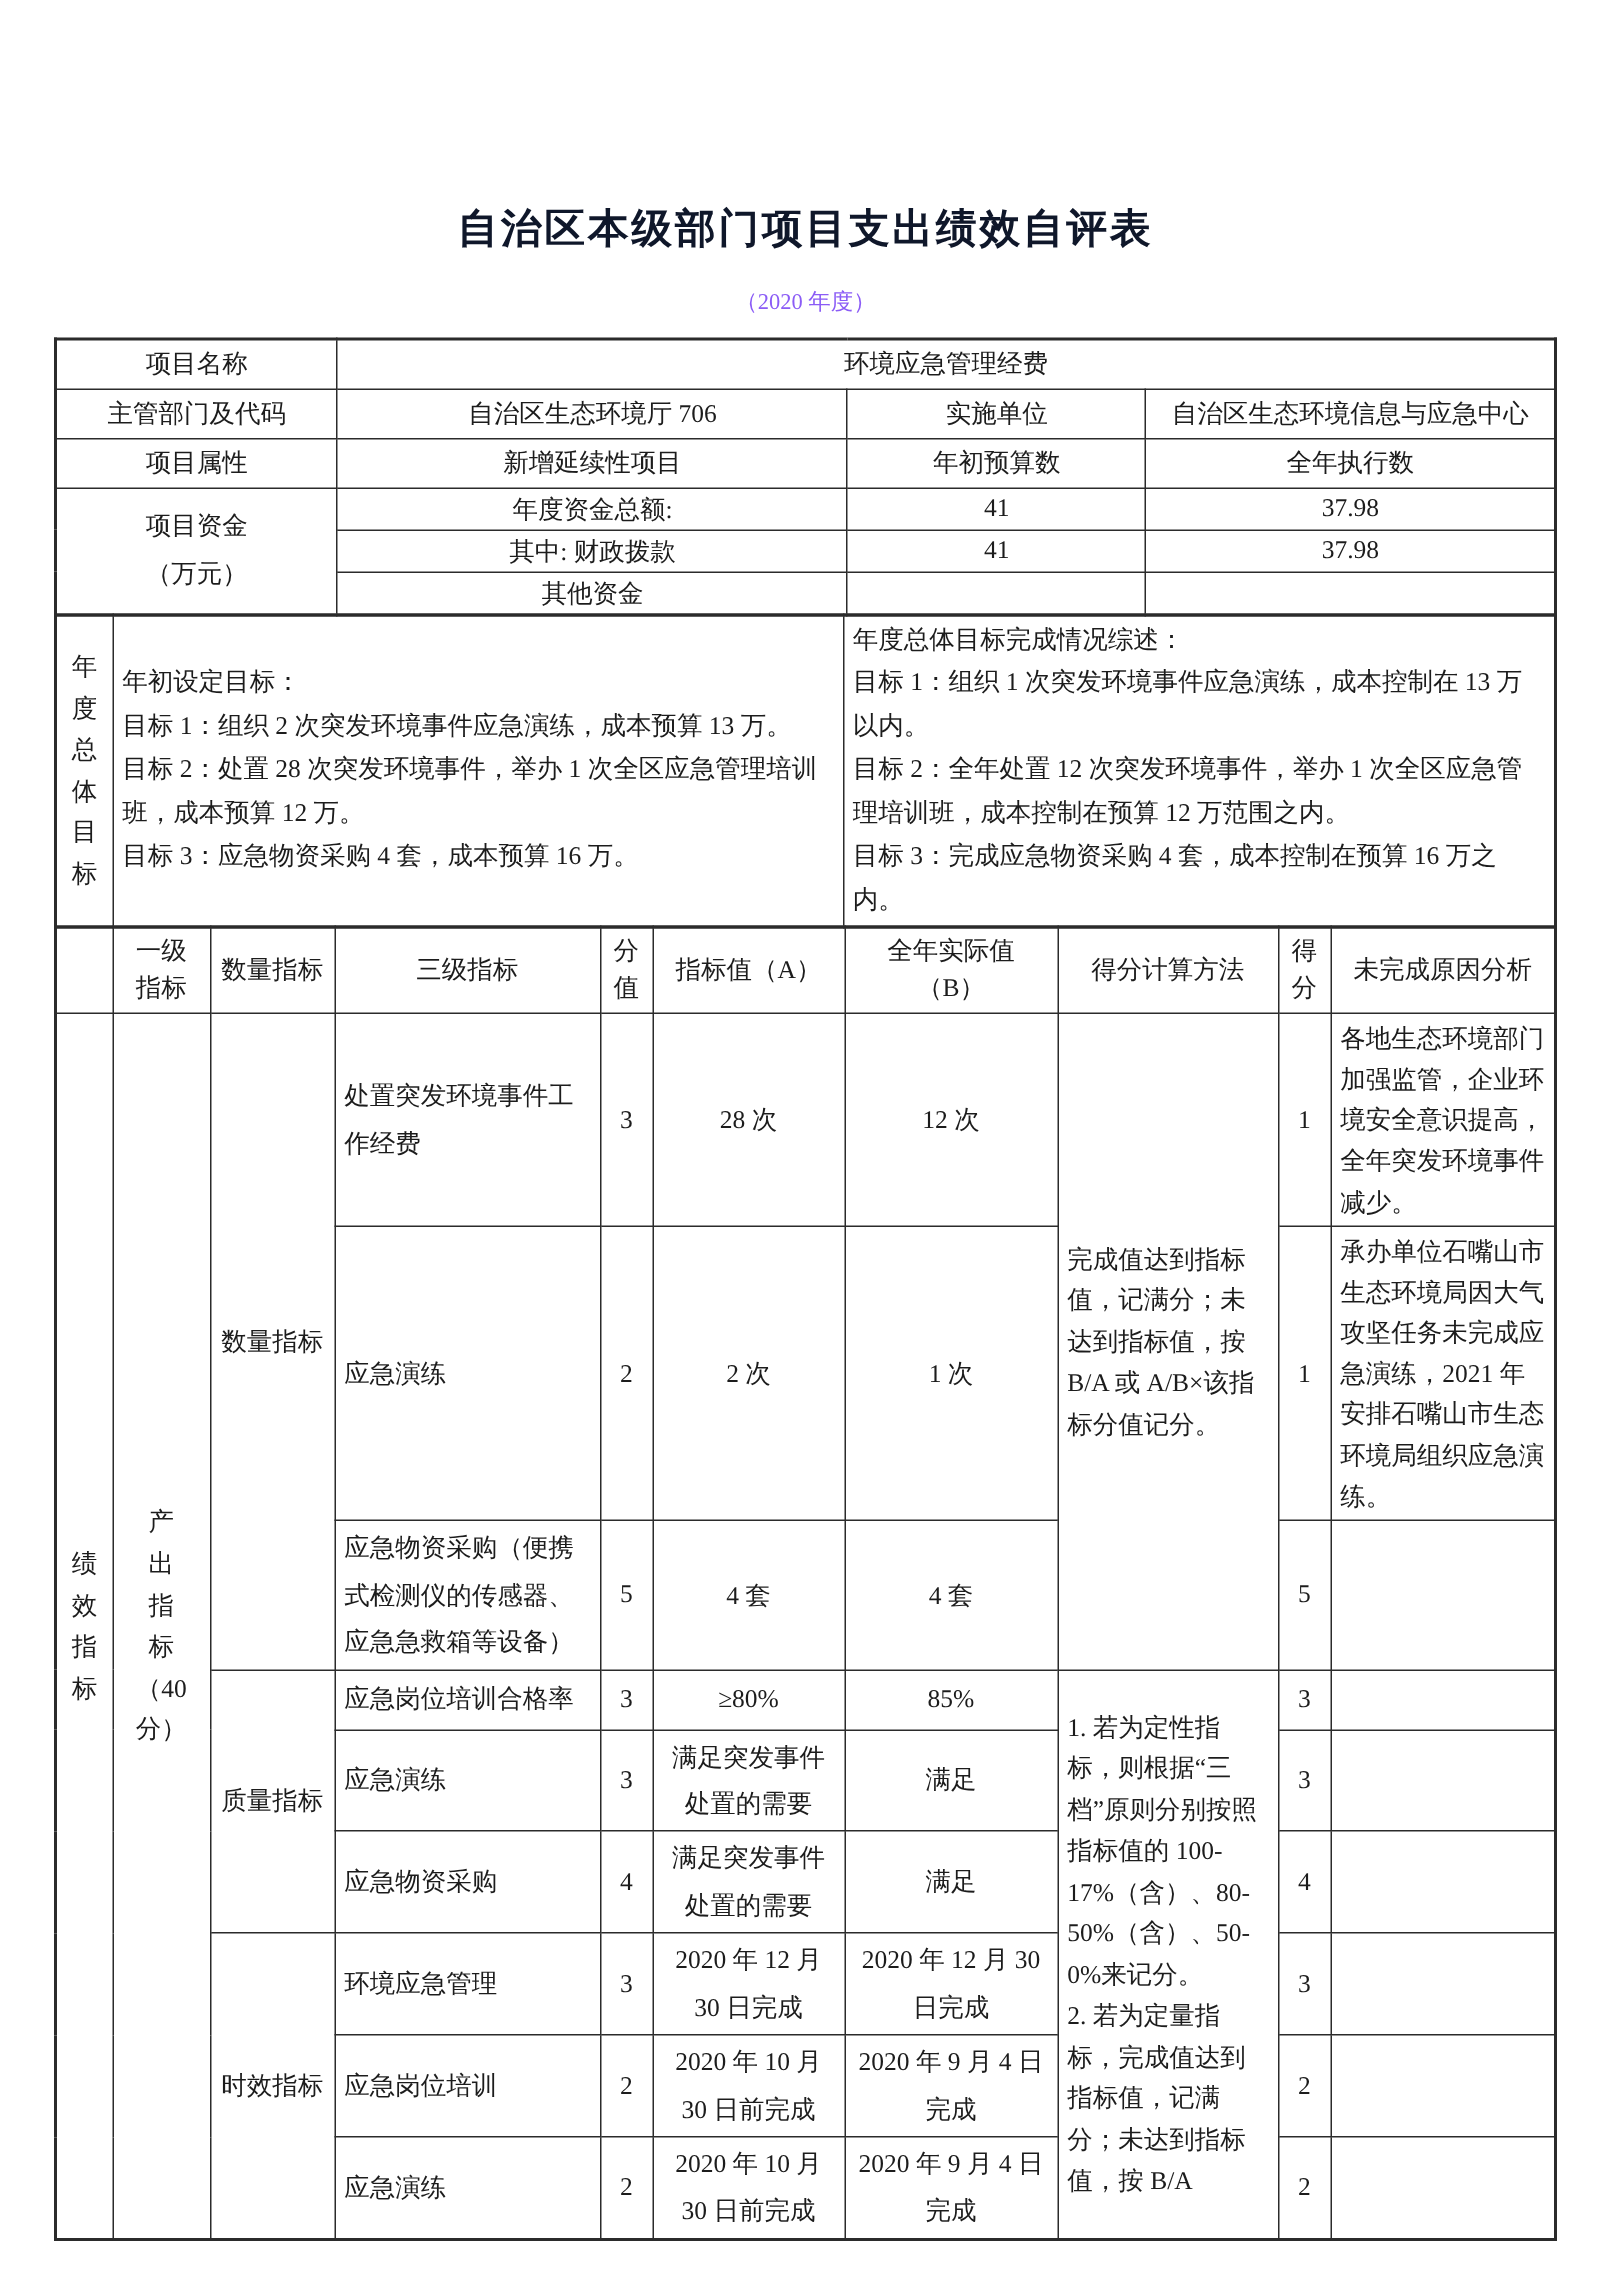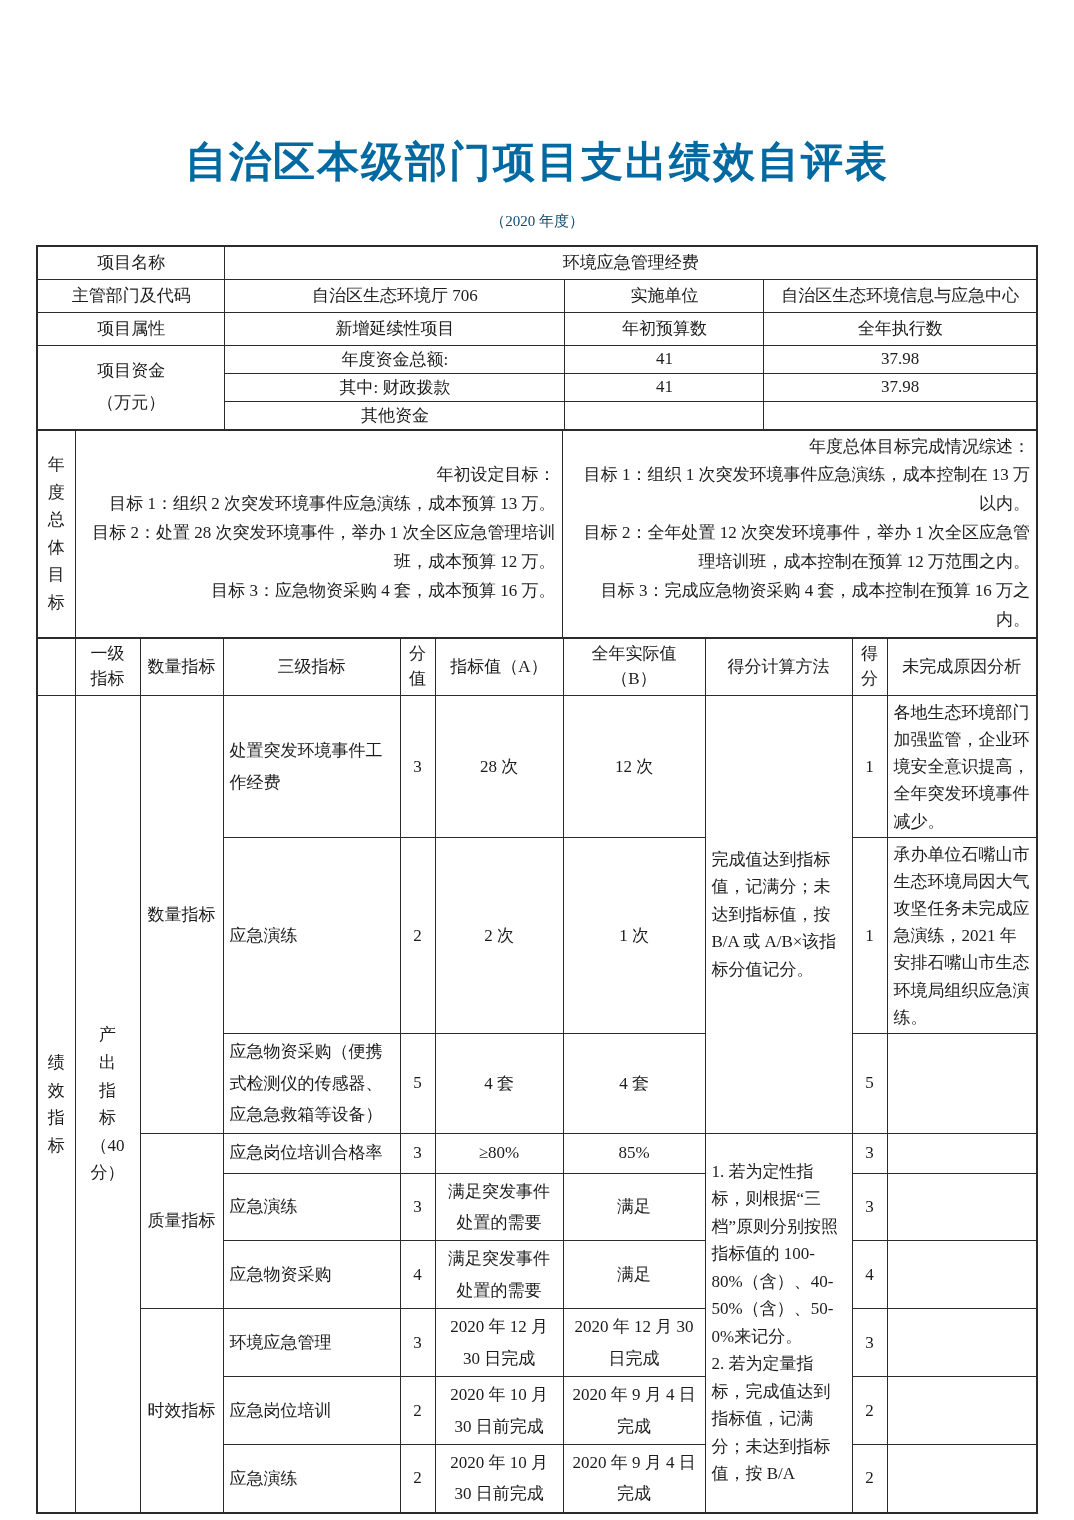--- a/index.html
+++ b/index.html
@@ -8,30 +8,30 @@
     width: 1074px; height: 1520px;
     font-family: "Liberation Serif", "DejaVu Serif", serif;
     color: #1c1c1c;
     position: relative;
   }
   .page { width: 1074px; padding-top: 134px; }
   .doc-title {
     text-align: center;
     font-family: "Liberation Sans", "DejaVu Sans", sans-serif;
     font-weight: 700;
-    font-size: 42px;
+    font-size: 27px;
     letter-spacing: 2px;
-    color: #0369a1;
+    color: #0f172a;
   }
   .doc-subtitle {
     text-align: center;
     font-size: 15px;
     margin-top: 22px;
     margin-bottom: 14px;
-    color: #0c4a6e;
+    color: #8b5cf6;
   }
   table.tbl {
     width: 1000px;
     margin: 0 auto;
     border-collapse: collapse;
     table-layout: fixed;
     border: 2px solid #2b2b2b;
   }
   table.tbl + table.tbl { margin-top: -2px; }
   .tbl td {
@@ -39,21 +39,21 @@
     font-size: 17px;
     padding: 2px 6px;
     vertical-align: middle;
     overflow: hidden;
   }
   .c { text-align: center; }
   .pre { white-space: pre-line; margin-left: 30px; }
   .vlabel { line-height: 1.62; padding: 2px 1px; }
   .goaltext {
     vertical-align: top;
-    text-align: right;
+    text-align: left;
     padding: 8px 13px 4px 13px;
     line-height: 1.7;
     white-space: pre-line;
     margin-left: 20px;
   }
   .hdr td { line-height: 1.45; }
   .namecell { text-align: left; line-height: 1.85; padding-left: 9px; }
   .targetcell { text-align: center; line-height: 1.85; padding-left: 9px; }
   .actualcell { text-align: center; line-height: 1.85; }
   .scorecell { text-align: center; padding: 2px 2px; }
@@ -209,21 +209,21 @@
       <td class="scorecell">5</td>
       <td class="reasoncell"></td>
     </tr>
 
     <tr style="height:40px">
       <td class="c" rowspan="3">质量指标</td>
       <td class="namecell">应急岗位培训合格率</td>
       <td class="scorecell">3</td>
       <td class="targetcell">≥80%</td>
       <td class="actualcell">85%</td>
-      <td class="scoringcell" rowspan="6">1. 若为定性指标，则根据“三档”原则分别按照指标值的 100-80%（含）、40-50%（含）、50-0%来记分。
+      <td class="scoringcell" rowspan="6">1. 若为定性指标，则根据“三档”原则分别按照指标值的 100-17%（含）、80-50%（含）、50-0%来记分。
 2. 若为定量指标，完成值达到指标值，记满分；未达到指标值，按 B/A</td>
       <td class="scorecell">3</td>
       <td class="reasoncell"></td>
     </tr>
 
     <tr style="height:58px">
       <td class="namecell">应急演练</td>
       <td class="scorecell">3</td>
       <td class="targetcell">满足突发事件处置的需要</td>
       <td class="actualcell">满足</td>

